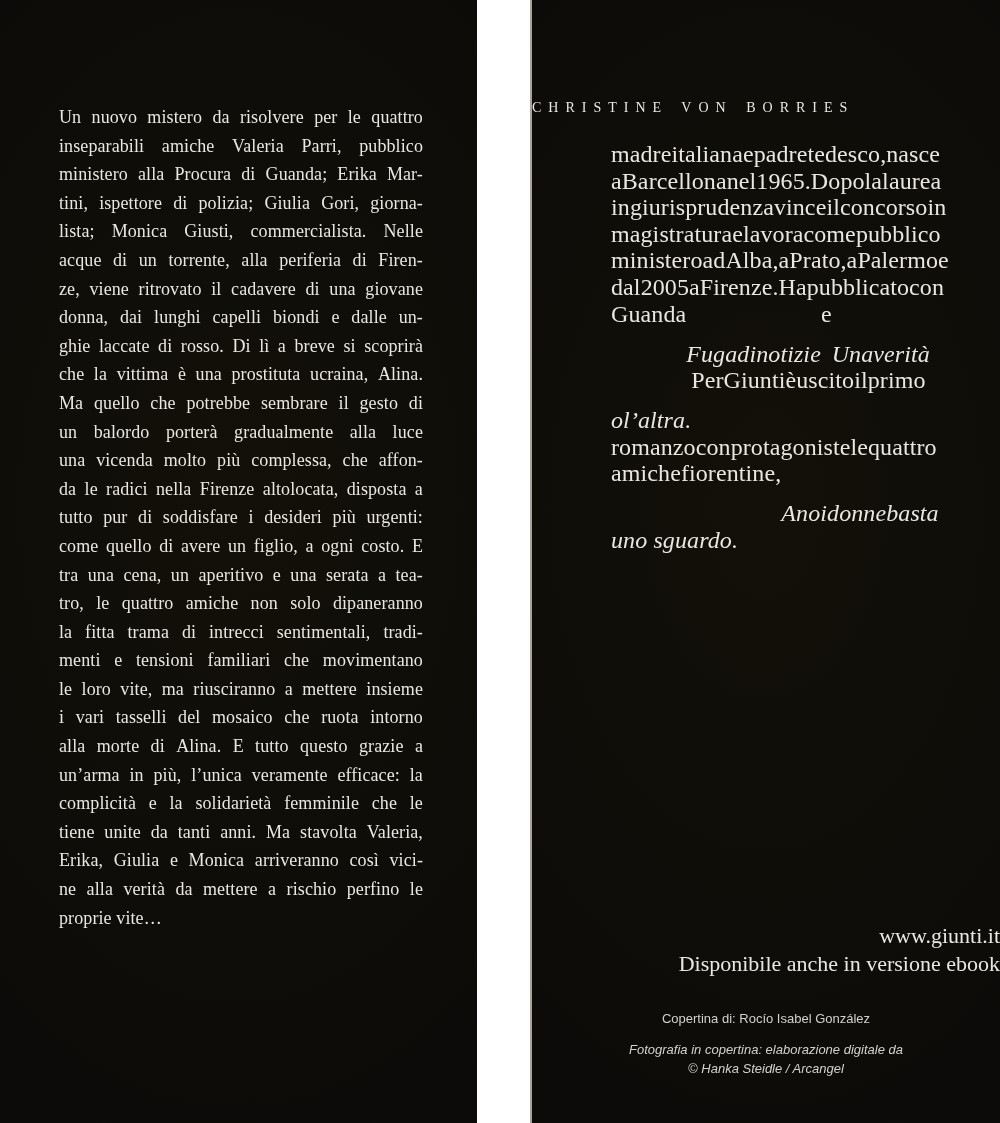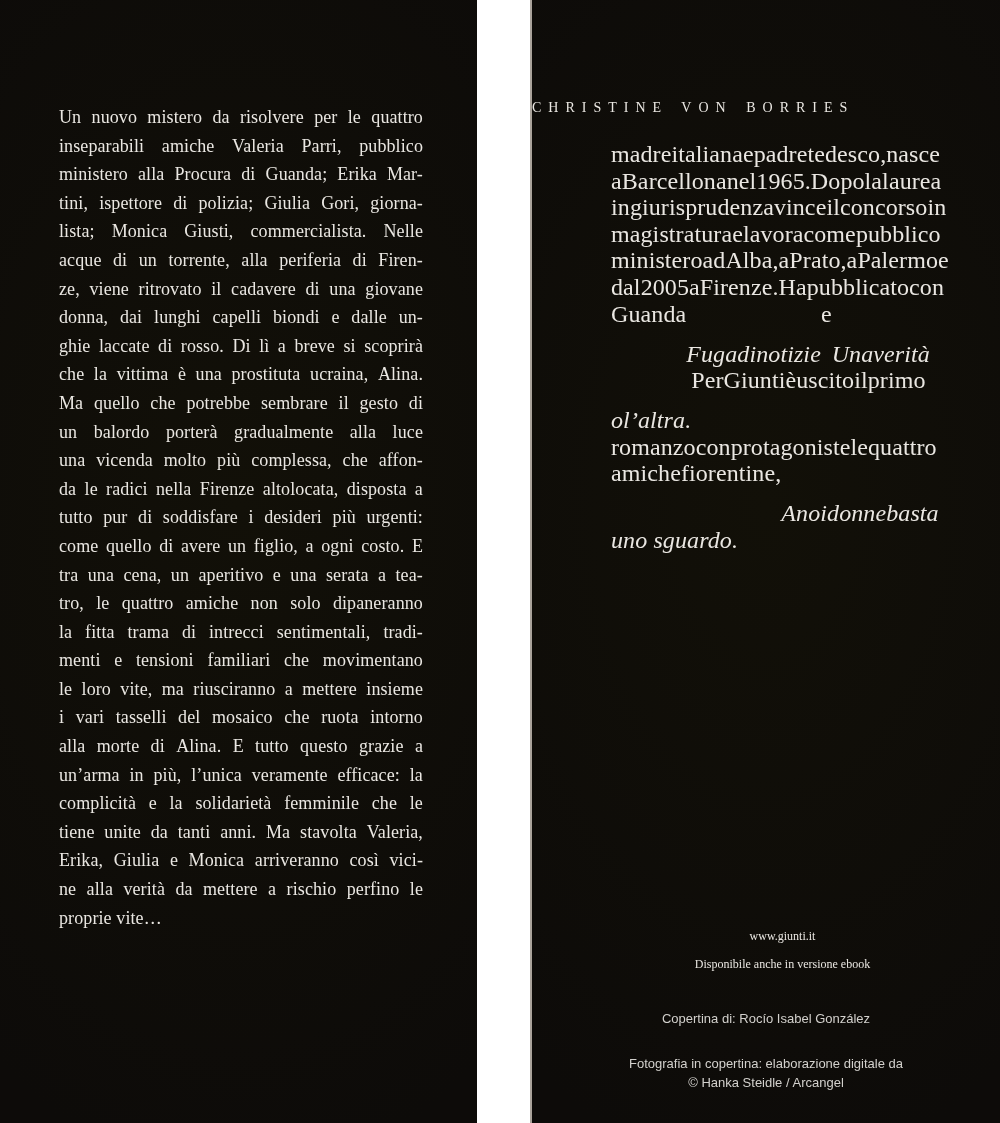--- a/index.html
+++ b/index.html
@@ -69,37 +69,37 @@
     left: 79px; top: 141px;
     width: 312px;
     font-size: 24px;
     line-height: 26.6px;
     letter-spacing: 0.1px;
   }
 
   .website-block {
     position: absolute;
     left: 0; right: 0; top: 922px;
-    text-align: center;
-    font-size: 12px;
+    text-align: right;
+    font-size: 22px;
     line-height: 28px;
     color: #eae7e2;
     margin-left: 33px;
   }
 
   .credits {
     position: absolute;
     left: 0; right: 0; top: 1009px;
     text-align: center;
     font-family: "Liberation Sans", sans-serif;
     font-size: 13px;
     color: #d3d1cd;
   }
   .credit-line { line-height: 19px; }
-  .credit-group { margin-top: 26px; }
+  .credit-group { margin-top: 12px; font-style: italic; }
 </style>
 </head>
 <body>
 
 <div class="canvas">
 
   <div class="flap left-flap">
     <div class="synopsis">
         <div class="tline">
           <span>Un</span>

